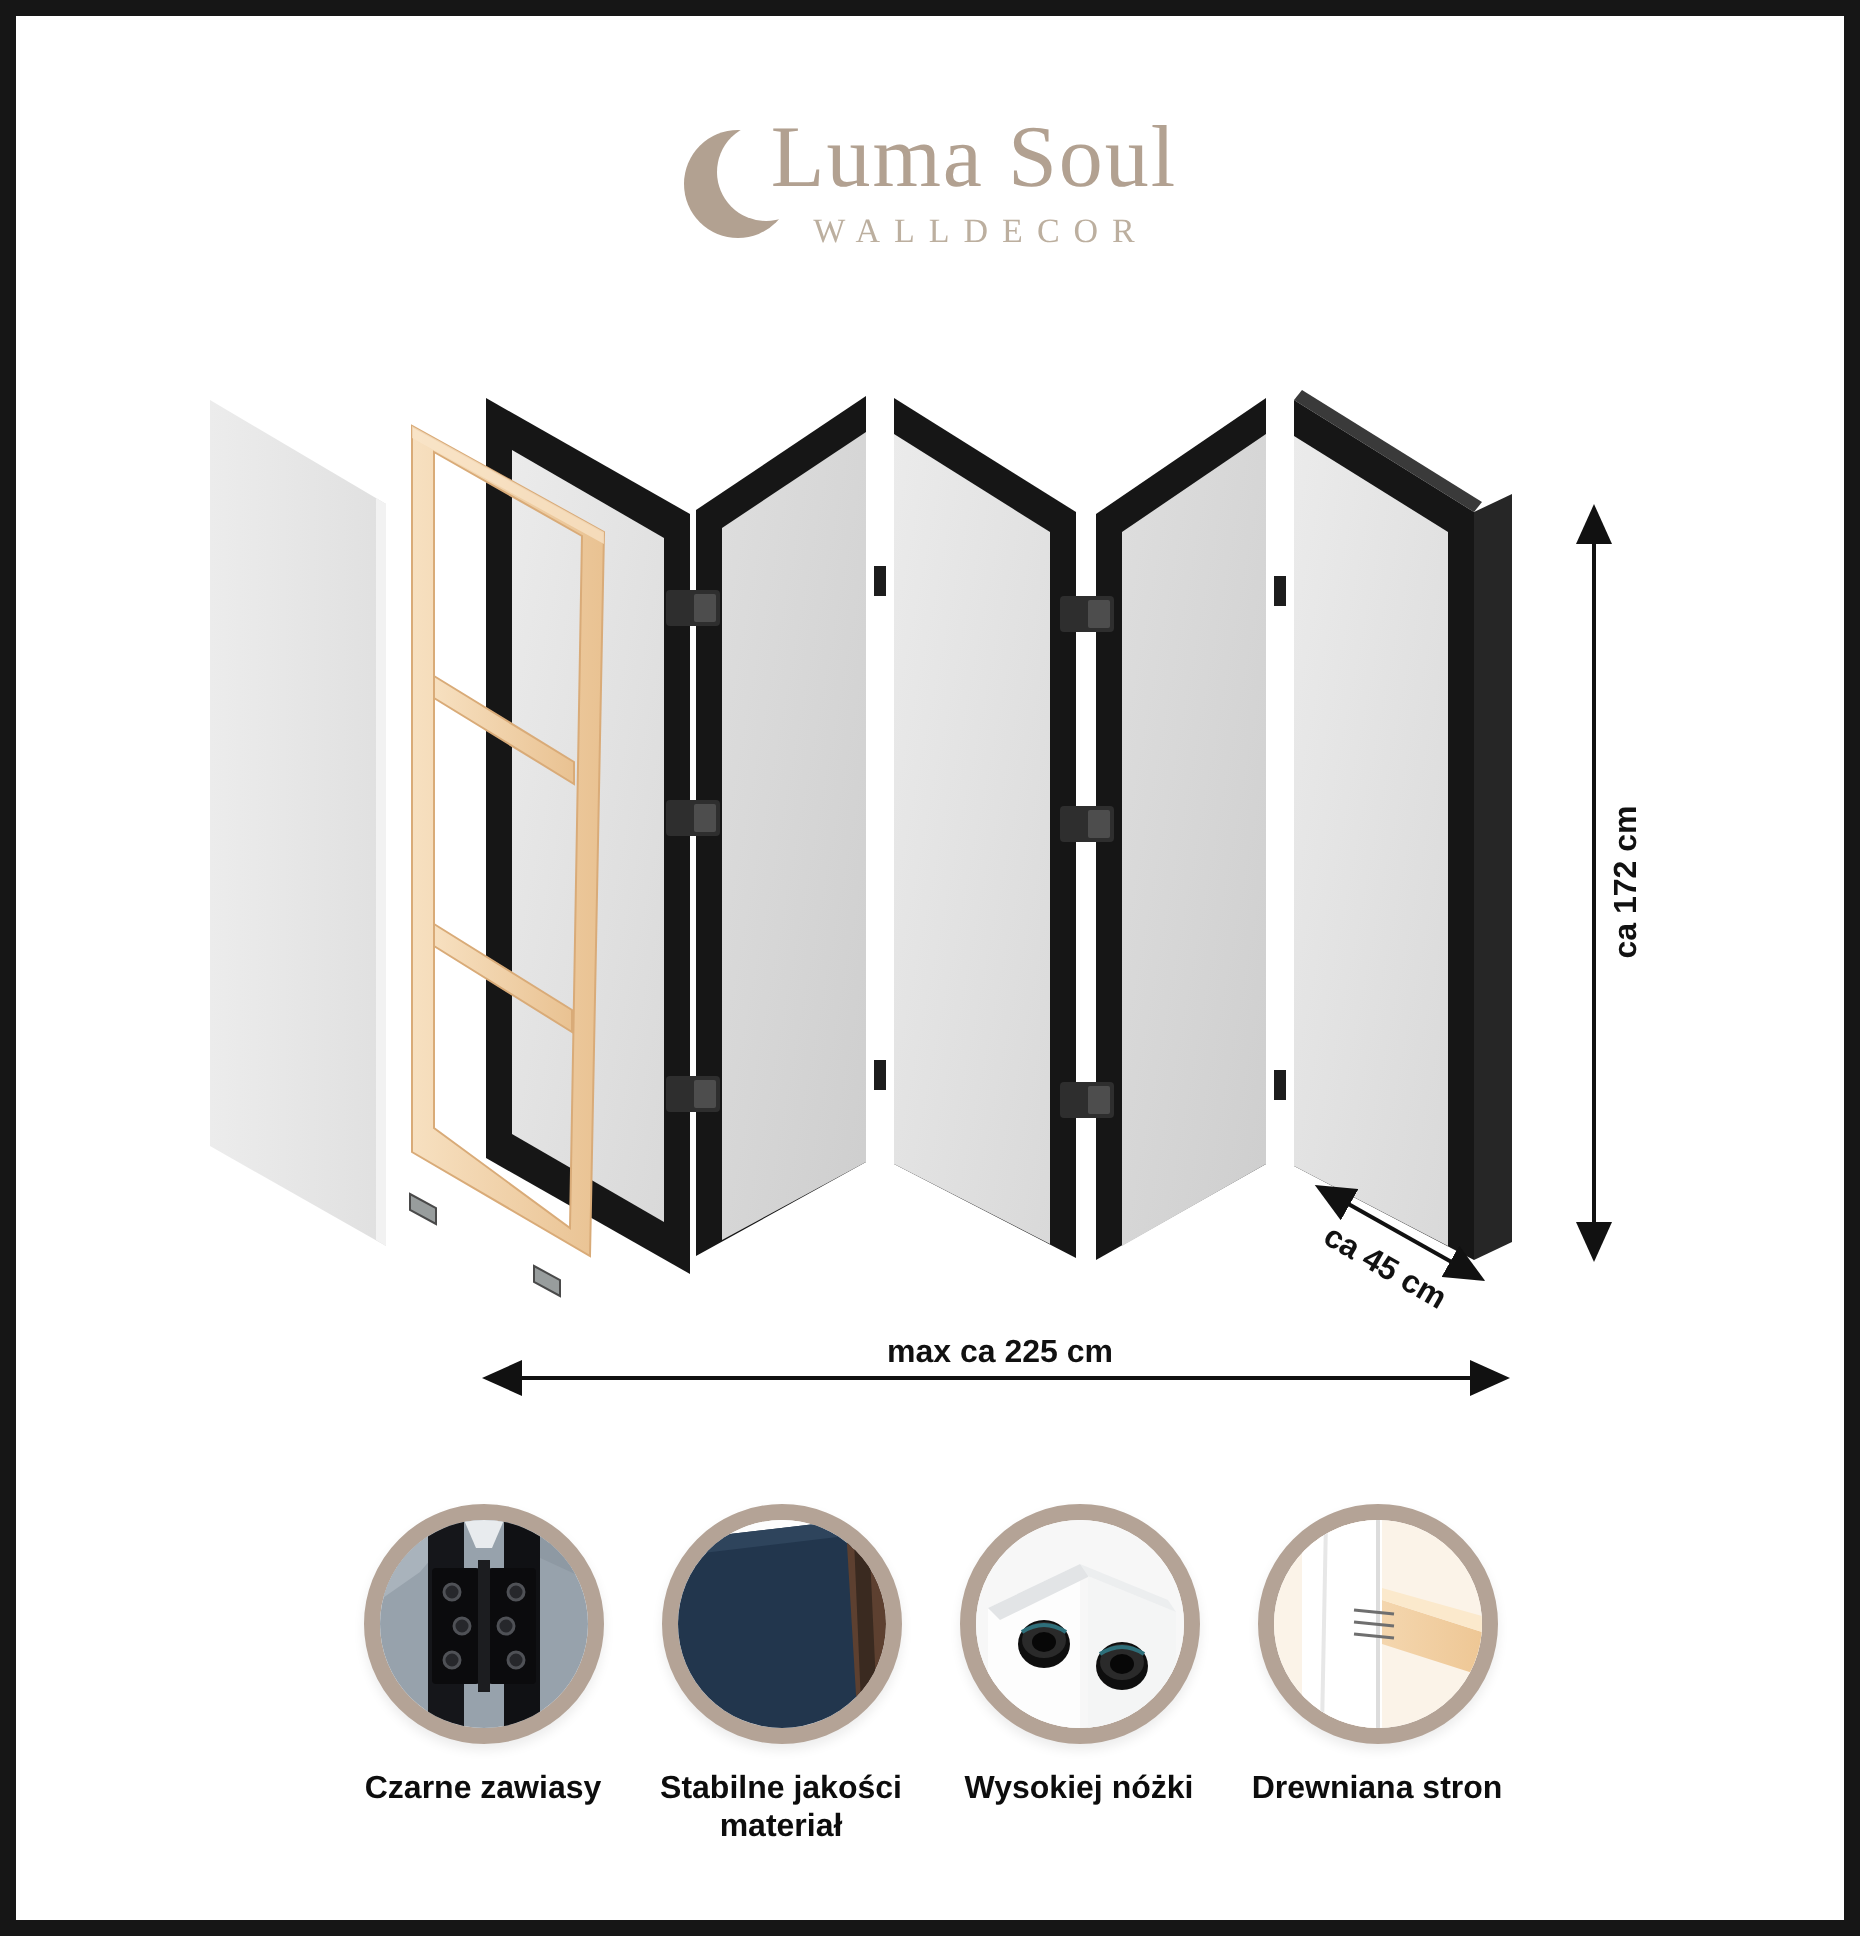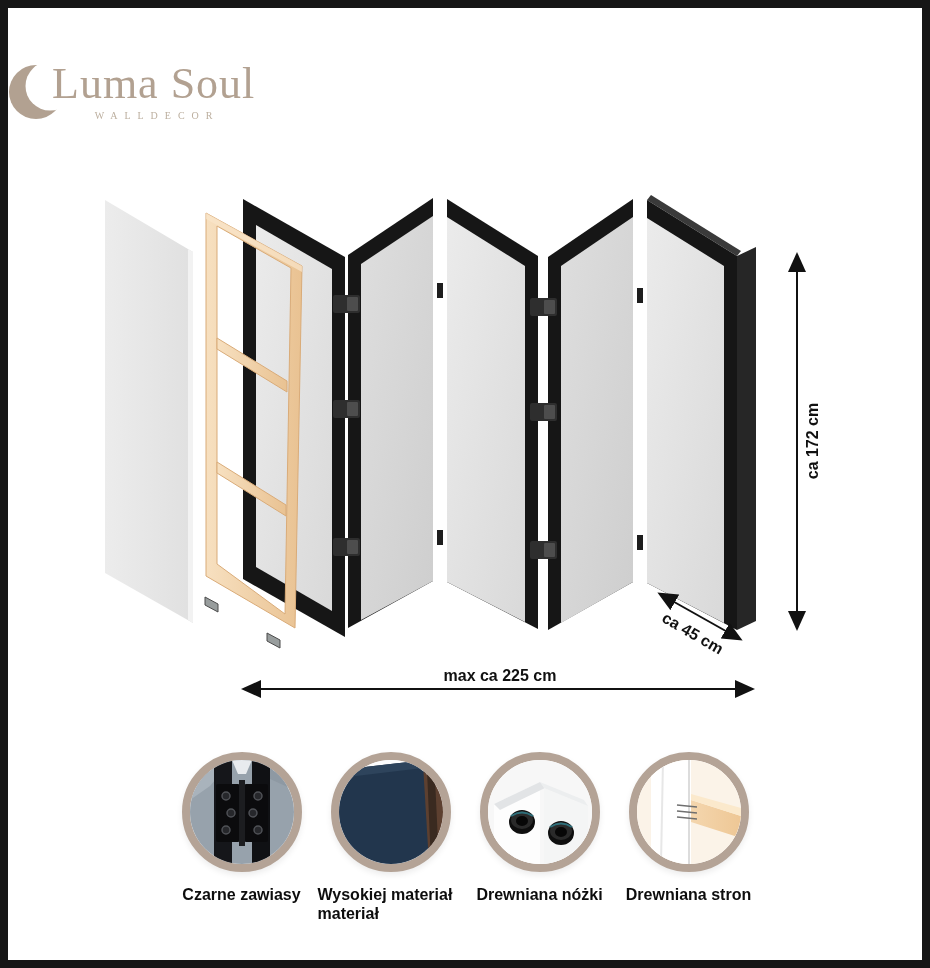--- a/index.html
+++ b/index.html
@@ -8,32 +8,32 @@
     width:930px;height:968px;
     box-sizing:border-box;
     border:8px solid #161616;
     background:#ffffff;
     font-family:"Liberation Sans", sans-serif;
     overflow:hidden;
   }
   
   .logo{
     position:absolute;top:44px;left:0;width:914px;
-    display:flex;align-items:center;
+    display:flex;justify-content:center;align-items:center;
   }
   .logo-moon{flex:0 0 auto;margin-right:-14px;}
   .logo-text{display:flex;flex-direction:column;align-items:center;}
   .logo-title{
     font-family:"Liberation Serif", serif;
     font-size:44px;line-height:1.05;
     color:#b2a191;letter-spacing:1px;white-space:nowrap;
   }
   .logo-sub{
     font-family:"Liberation Serif", serif;
-    font-size:10px;color:#bcaf9f;
+    font-size:17px;color:#bcaf9f;
     letter-spacing:7px;margin-top:3px;text-indent:7px;white-space:nowrap;
   }
   
   .diagram{position:absolute;left:-8px;top:142px;}
   .dim-text{
     font-family:"Liberation Sans", sans-serif;
     font-weight:bold;font-size:16px;fill:#111111;
   }
   
   .features{
@@ -42,21 +42,21 @@
   }
   .feature{width:146px;display:flex;flex-direction:column;align-items:center;}
   .feature-circle{
     width:104px;height:104px;border-radius:50%;
     border:8px solid #b4a396;overflow:hidden;background:#fff;
     box-shadow:0 3px 6px rgba(0,0,0,0.08);
   }
   .feature-circle svg{display:block;}
   .feature-label{
     margin-top:13px;font-size:16px;font-weight:bold;color:#0d0d0d;
-    text-align:left;line-height:1.2;max-width:150px;
+    text-align:center;line-height:1.2;max-width:150px;
   }
 </style>
 </head>
 <body>
 
 <div class="page">
 
   <div class="logo">
     <svg class="logo-moon" width="58" height="78" viewBox="0 0 58 78">
       <circle cx="28" cy="40" r="27" fill="#b2a191"></circle>
@@ -204,21 +204,21 @@
     <div class="feature">
       <div class="feature-circle">
         <svg width="104" height="104" viewBox="0 0 104 104">
           <rect width="104" height="104" fill="#fdfdfd"></rect>
           <polygon points="0,10 86,0 92,104 0,104" fill="#22364d"></polygon>
           <polygon points="0,10 86,0 84,8 0,18" fill="#2e445c"></polygon>
           <polygon points="84,4 104,22 104,104 90,104" fill="#5d4030"></polygon>
           <polygon points="88,10 96,18 100,104 92,104" fill="#3a2a20"></polygon>
         </svg>
       </div>
-      <div class="feature-label">Wysokiej materiał materiał</div>
+      <div class="feature-label">Stabilne jakości materiał</div>
     </div>
 
     <div class="feature">
       <div class="feature-circle">
         <svg width="104" height="104" viewBox="0 0 104 104">
           <rect width="104" height="104" fill="#f7f7f7"></rect>
           <polygon points="6,44 52,22 52,104 6,104" fill="#fdfdfd"></polygon>
           <polygon points="6,44 52,22 57,28 12,50" fill="#e2e4e6"></polygon>
           <polygon points="56,28 100,46 100,104 56,104" fill="#f4f5f5"></polygon>
           <polygon points="52,22 56,28 100,46 96,40" fill="#eceeef"></polygon>
@@ -229,21 +229,21 @@
             <path d="M23,56 q11,-7 22,0" stroke="#2e6f7a" stroke-width="2" fill="none"></path>
           </g>
           <g>
             <ellipse cx="73" cy="73" rx="13" ry="12" fill="#0e0e0e"></ellipse>
             <ellipse cx="73" cy="71" rx="11" ry="9" fill="#2a2a2a"></ellipse>
             <ellipse cx="73" cy="72" rx="6" ry="5" fill="#070707"></ellipse>
             <path d="M62,67 q11,-7 22,0" stroke="#2e6f7a" stroke-width="2" fill="none"></path>
           </g>
         </svg>
       </div>
-      <div class="feature-label">Drewniana nóżki</div>
+      <div class="feature-label">Wysokiej nóżki</div>
     </div>
 
     <div class="feature">
       <div class="feature-circle">
         <svg width="104" height="104" viewBox="0 0 104 104">
           <rect width="104" height="104" fill="#fbf3e8"></rect>
           <rect x="14" y="0" width="40" height="104" fill="#ffffff"></rect>
           <line x1="26" y1="0" x2="24" y2="104" stroke="#e7e7e7" stroke-width="2"></line>
           <line x1="52" y1="0" x2="52" y2="104" stroke="#dcdcdc" stroke-width="2"></line>
           <polygon points="54,40 104,56 104,78 54,62" fill="url(#woodBar)"></polygon>

